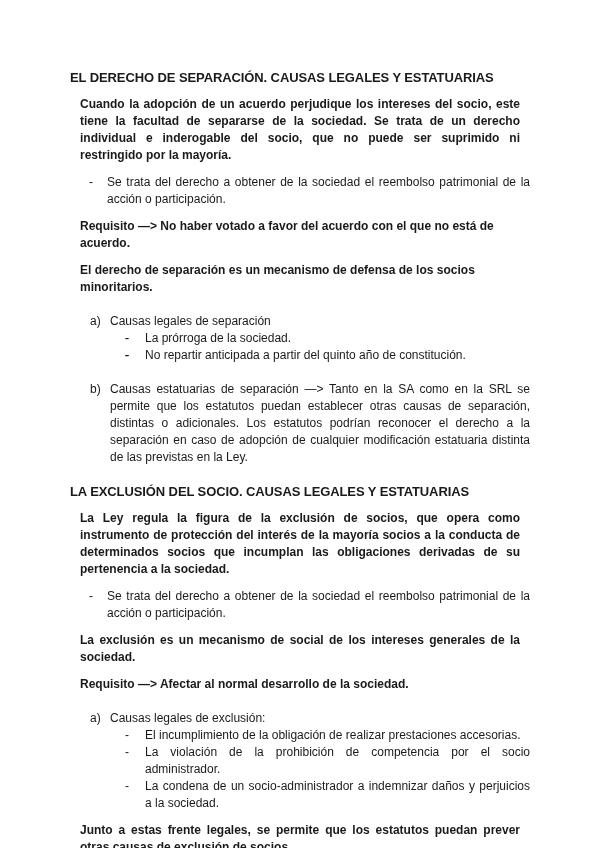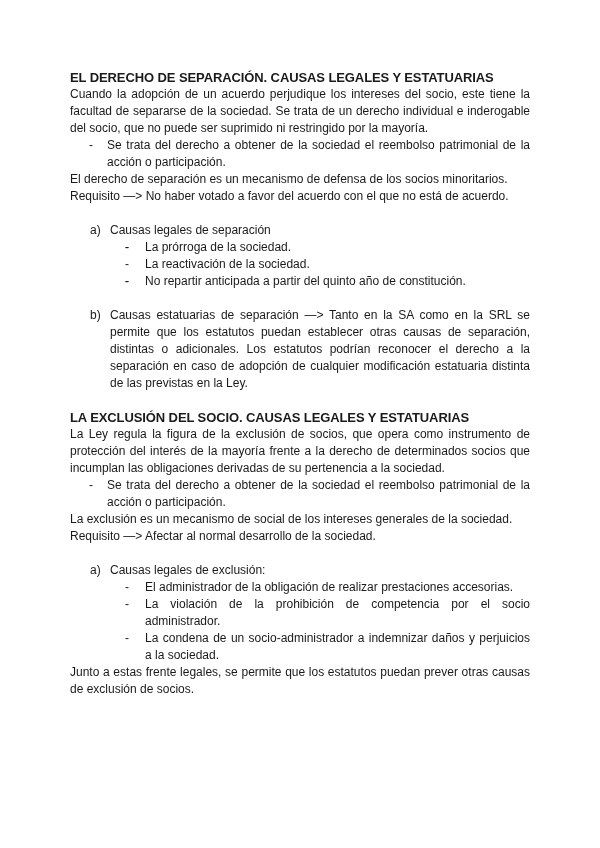--- a/index.html
+++ b/index.html
@@ -3,21 +3,21 @@
 <meta charset="utf-8">
 <style>
   html,body{margin:0;padding:0;background:#ffffff;}
   .page{
     width:600px;height:848px;box-sizing:border-box;
     padding:69px 70px 0 70px;background:#ffffff;overflow:hidden;
     font-family:"Liberation Sans",sans-serif;font-size:12px;line-height:17px;
     color:#1a1a1a;
   }
   .heading{font-weight:bold;font-size:13px;line-height:17px;margin:0;letter-spacing:-0.1px;}
-  p{margin:0;}
+  p{margin:10px;font-weight:bold;}
   .just{text-align:justify;}
   .li{position:relative;margin:0;}
   .l1{padding-left:37px;}
   .l1 > .marker{position:absolute;left:19px;top:0;}
   .alpha{padding-left:40px;}
   .alpha > .marker{position:absolute;left:20px;top:0;}
   .l2{padding-left:75px;}
   .l2 > .marker{position:absolute;left:55px;top:0;}
   .sp{margin-top:17px;}
 </style>
@@ -27,72 +27,71 @@
 <div class="page">
 
   <h1 class="heading">EL DERECHO DE SEPARACIÓN. CAUSAS LEGALES Y ESTATUARIAS</h1>
   <p class="just">Cuando la adopción de un acuerdo perjudique los intereses del socio, este tiene la facultad de separarse de la sociedad. Se trata de un derecho individual e inderogable del socio, que no puede ser suprimido ni restringido por la mayoría.</p>
 
   <div class="li l1 just">
     <span class="marker">-</span>
     <span>Se trata del derecho a obtener de la sociedad el reembolso patrimonial de la acción o participación.</span>
   </div>
 
+  <p>Requisito —&gt; No haber votado a favor del acuerdo con el que no está de acuerdo.</p>
   <p>El derecho de separación es un mecanismo de defensa de los socios minoritarios.</p>
-  <p>Requisito —&gt; No haber votado a favor del acuerdo con el que no está de acuerdo.</p>
 
   <div class="li alpha sp">
     <span class="marker">a)</span>
     <span>Causas legales de separación</span>
   </div>
 
   <div class="li l2 just">
     <span class="marker">-</span>
   </div>
   <div class="li l2 just">
     <span class="marker">-</span>
     <span>La prórroga de la sociedad.</span>
   </div>
   <div class="li l2 just">
     <span class="marker">-</span>
-    <span>La reactivación de la sociedad.</span>
   </div>
   <div class="li l2 just">
     <span class="marker">-</span>
   </div>
   <div class="li l2 just">
     <span class="marker">-</span>
     <span>No repartir anticipada a partir del quinto año de constitución.</span>
   </div>
 
 
   <div class="li alpha sp just">
     <span class="marker">b)</span>
     <span>Causas estatuarias de separación —&gt; Tanto en la SA como en la SRL se permite que los estatutos puedan establecer otras causas de separación, distintas o adicionales. Los estatutos podrían reconocer el derecho a la separación en caso de adopción de cualquier modificación estatuaria distinta de las previstas en la Ley.</span>
   </div>
 
   <h1 class="heading sp">LA EXCLUSIÓN DEL SOCIO. CAUSAS LEGALES Y ESTATUARIAS</h1>
-  <p class="just">La Ley regula la figura de la exclusión de socios, que opera como instrumento de protección del interés de la mayoría frente a la derecho de determinados socios que incumplan las obligaciones derivadas de su pertenencia a la sociedad.</p>
+  <p class="just">La Ley regula la figura de la exclusión de socios, que opera como instrumento de protección del interés de la mayoría socios a la conducta de determinados socios que incumplan las obligaciones derivadas de su pertenencia a la sociedad.</p>
 
   <div class="li l1 just">
     <span class="marker">-</span>
     <span>Se trata del derecho a obtener de la sociedad el reembolso patrimonial de la acción o participación.</span>
   </div>
 
   <p class="just">La exclusión es un mecanismo de social de los intereses generales de la sociedad.</p>
   <p>Requisito —&gt; Afectar al normal desarrollo de la sociedad.</p>
 
   <div class="li alpha sp">
     <span class="marker">a)</span>
     <span>Causas legales de exclusión:</span>
   </div>
 
   <div class="li l2 just">
     <span class="marker">-</span>
-    <span>El administrador de la obligación de realizar prestaciones accesorias.</span>
+    <span>El incumplimiento de la obligación de realizar prestaciones accesorias.</span>
   </div>
   <div class="li l2 just">
     <span class="marker">-</span>
     <span>La violación de la prohibición de competencia por el socio administrador.</span>
   </div>
   <div class="li l2 just">
     <span class="marker">-</span>
     <span>La condena de un socio-administrador a indemnizar daños y perjuicios a la sociedad.</span>
   </div>
 

